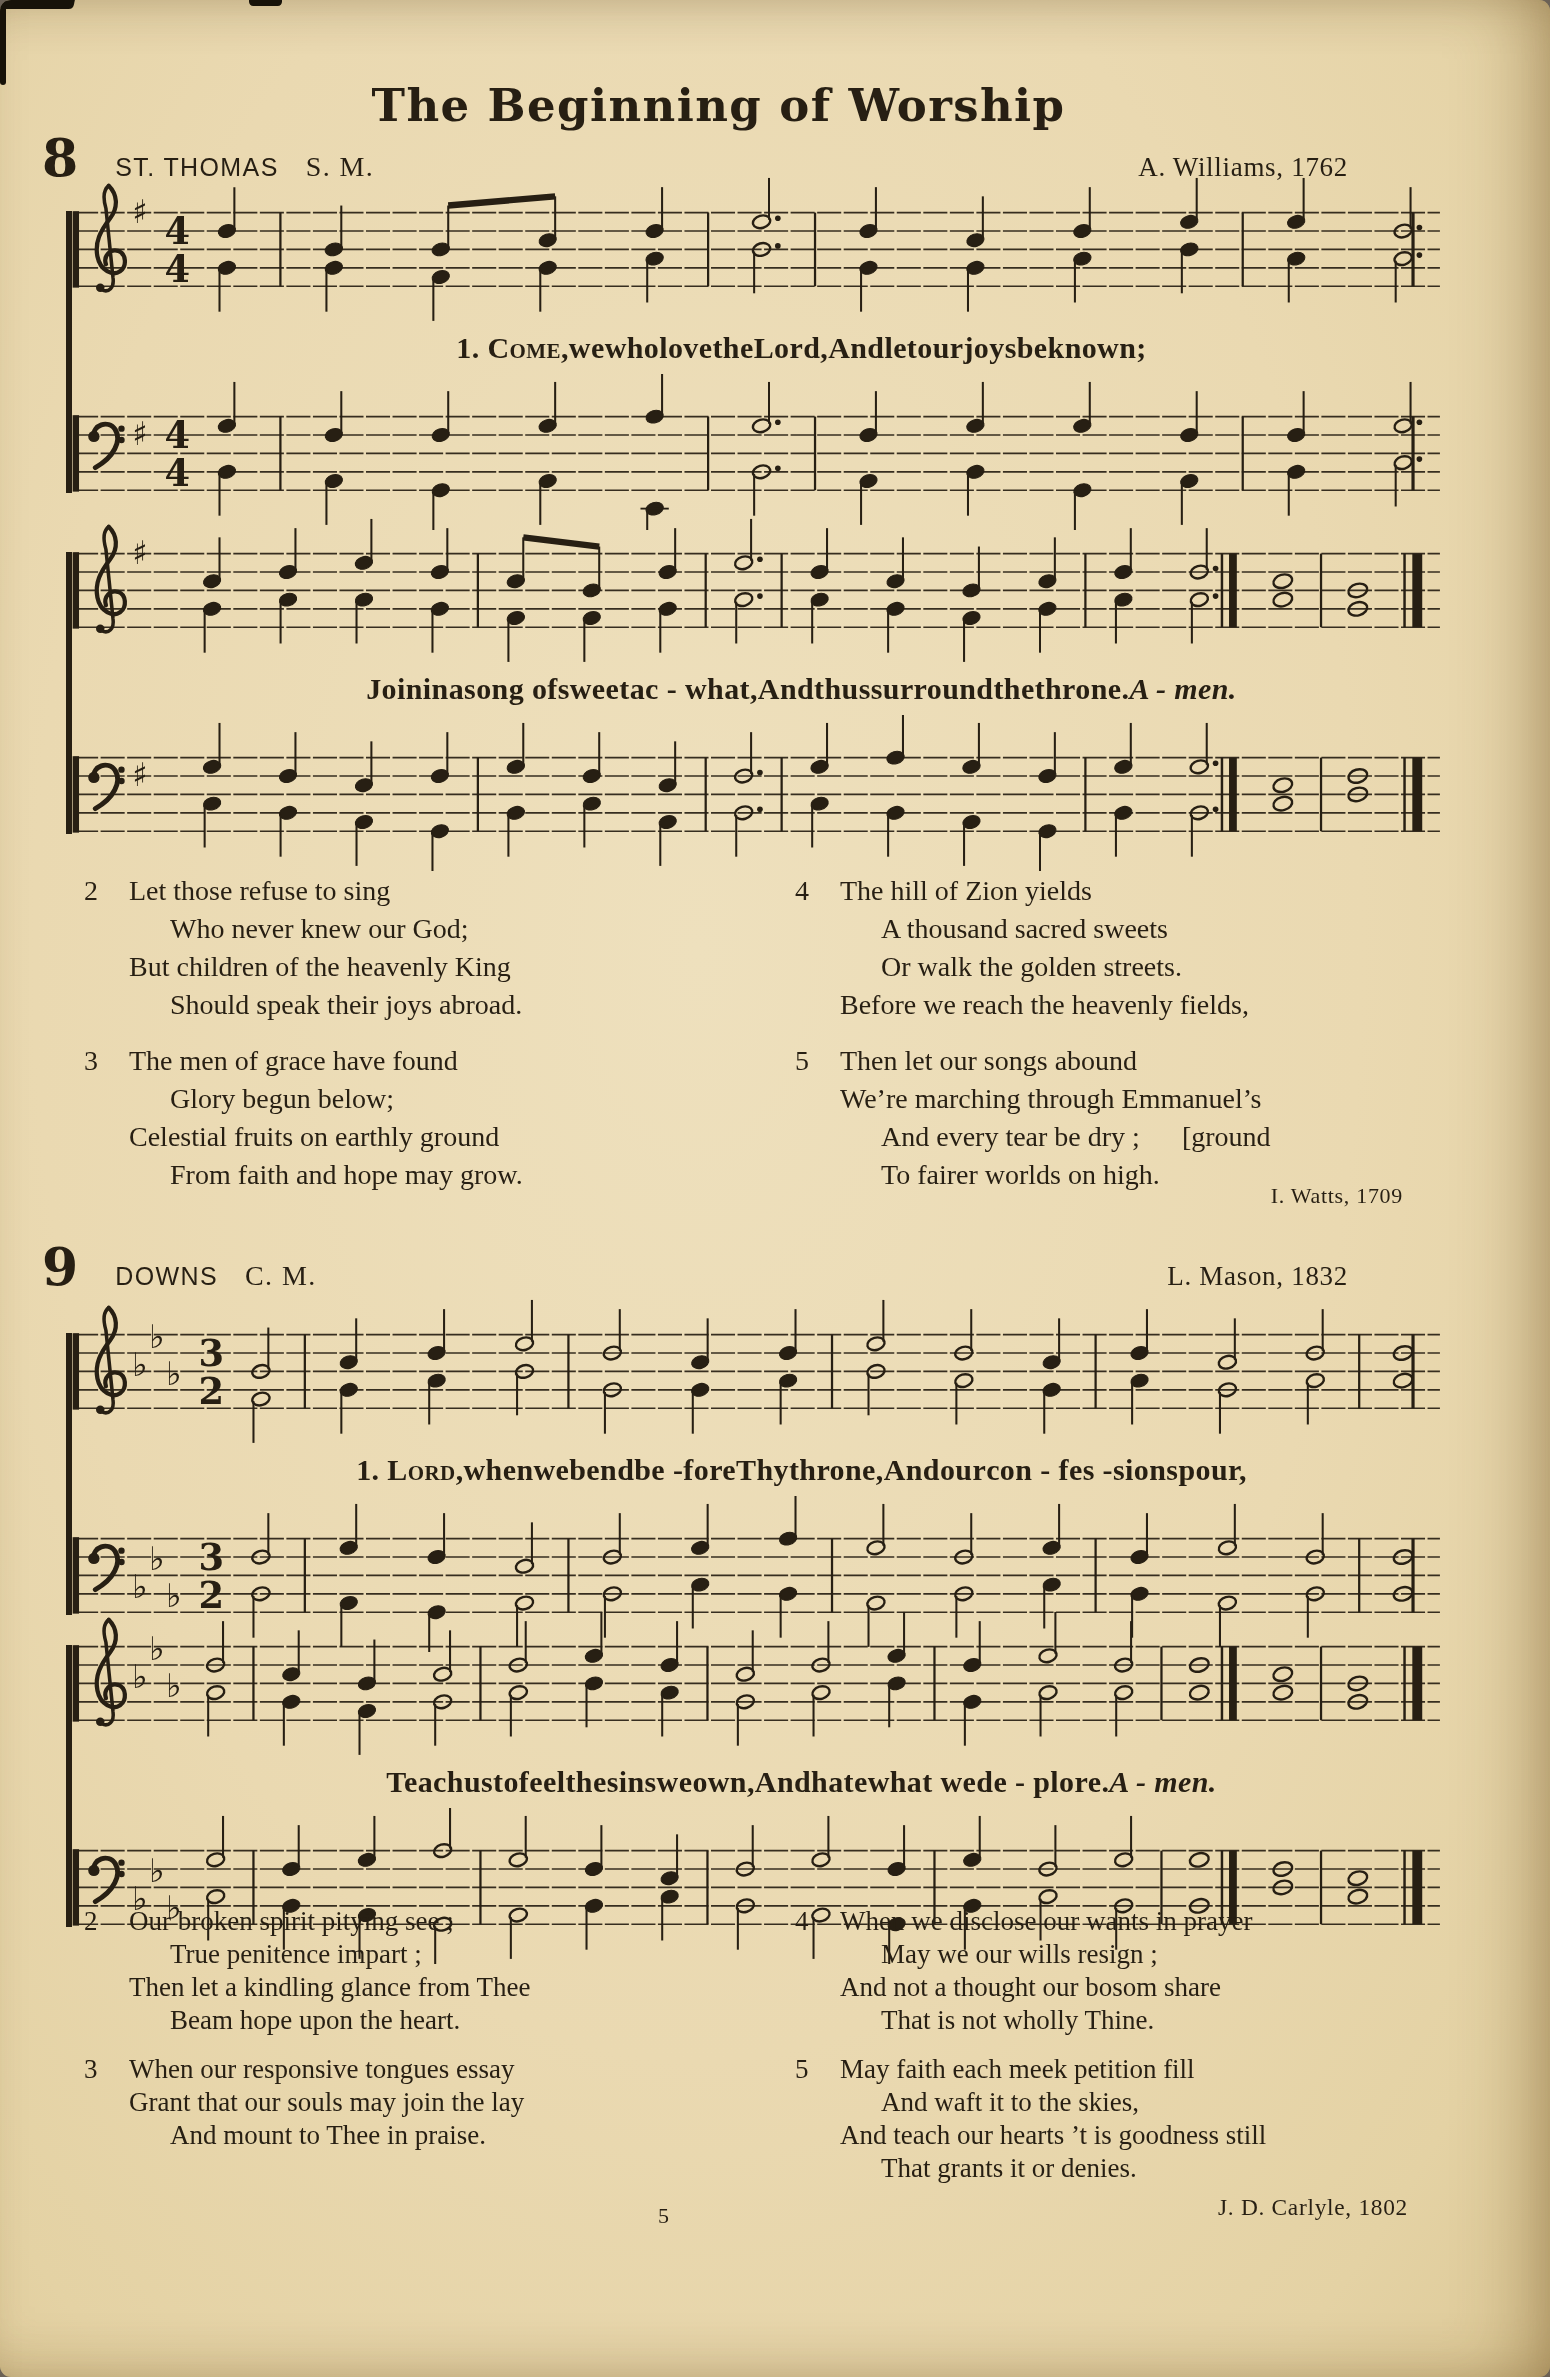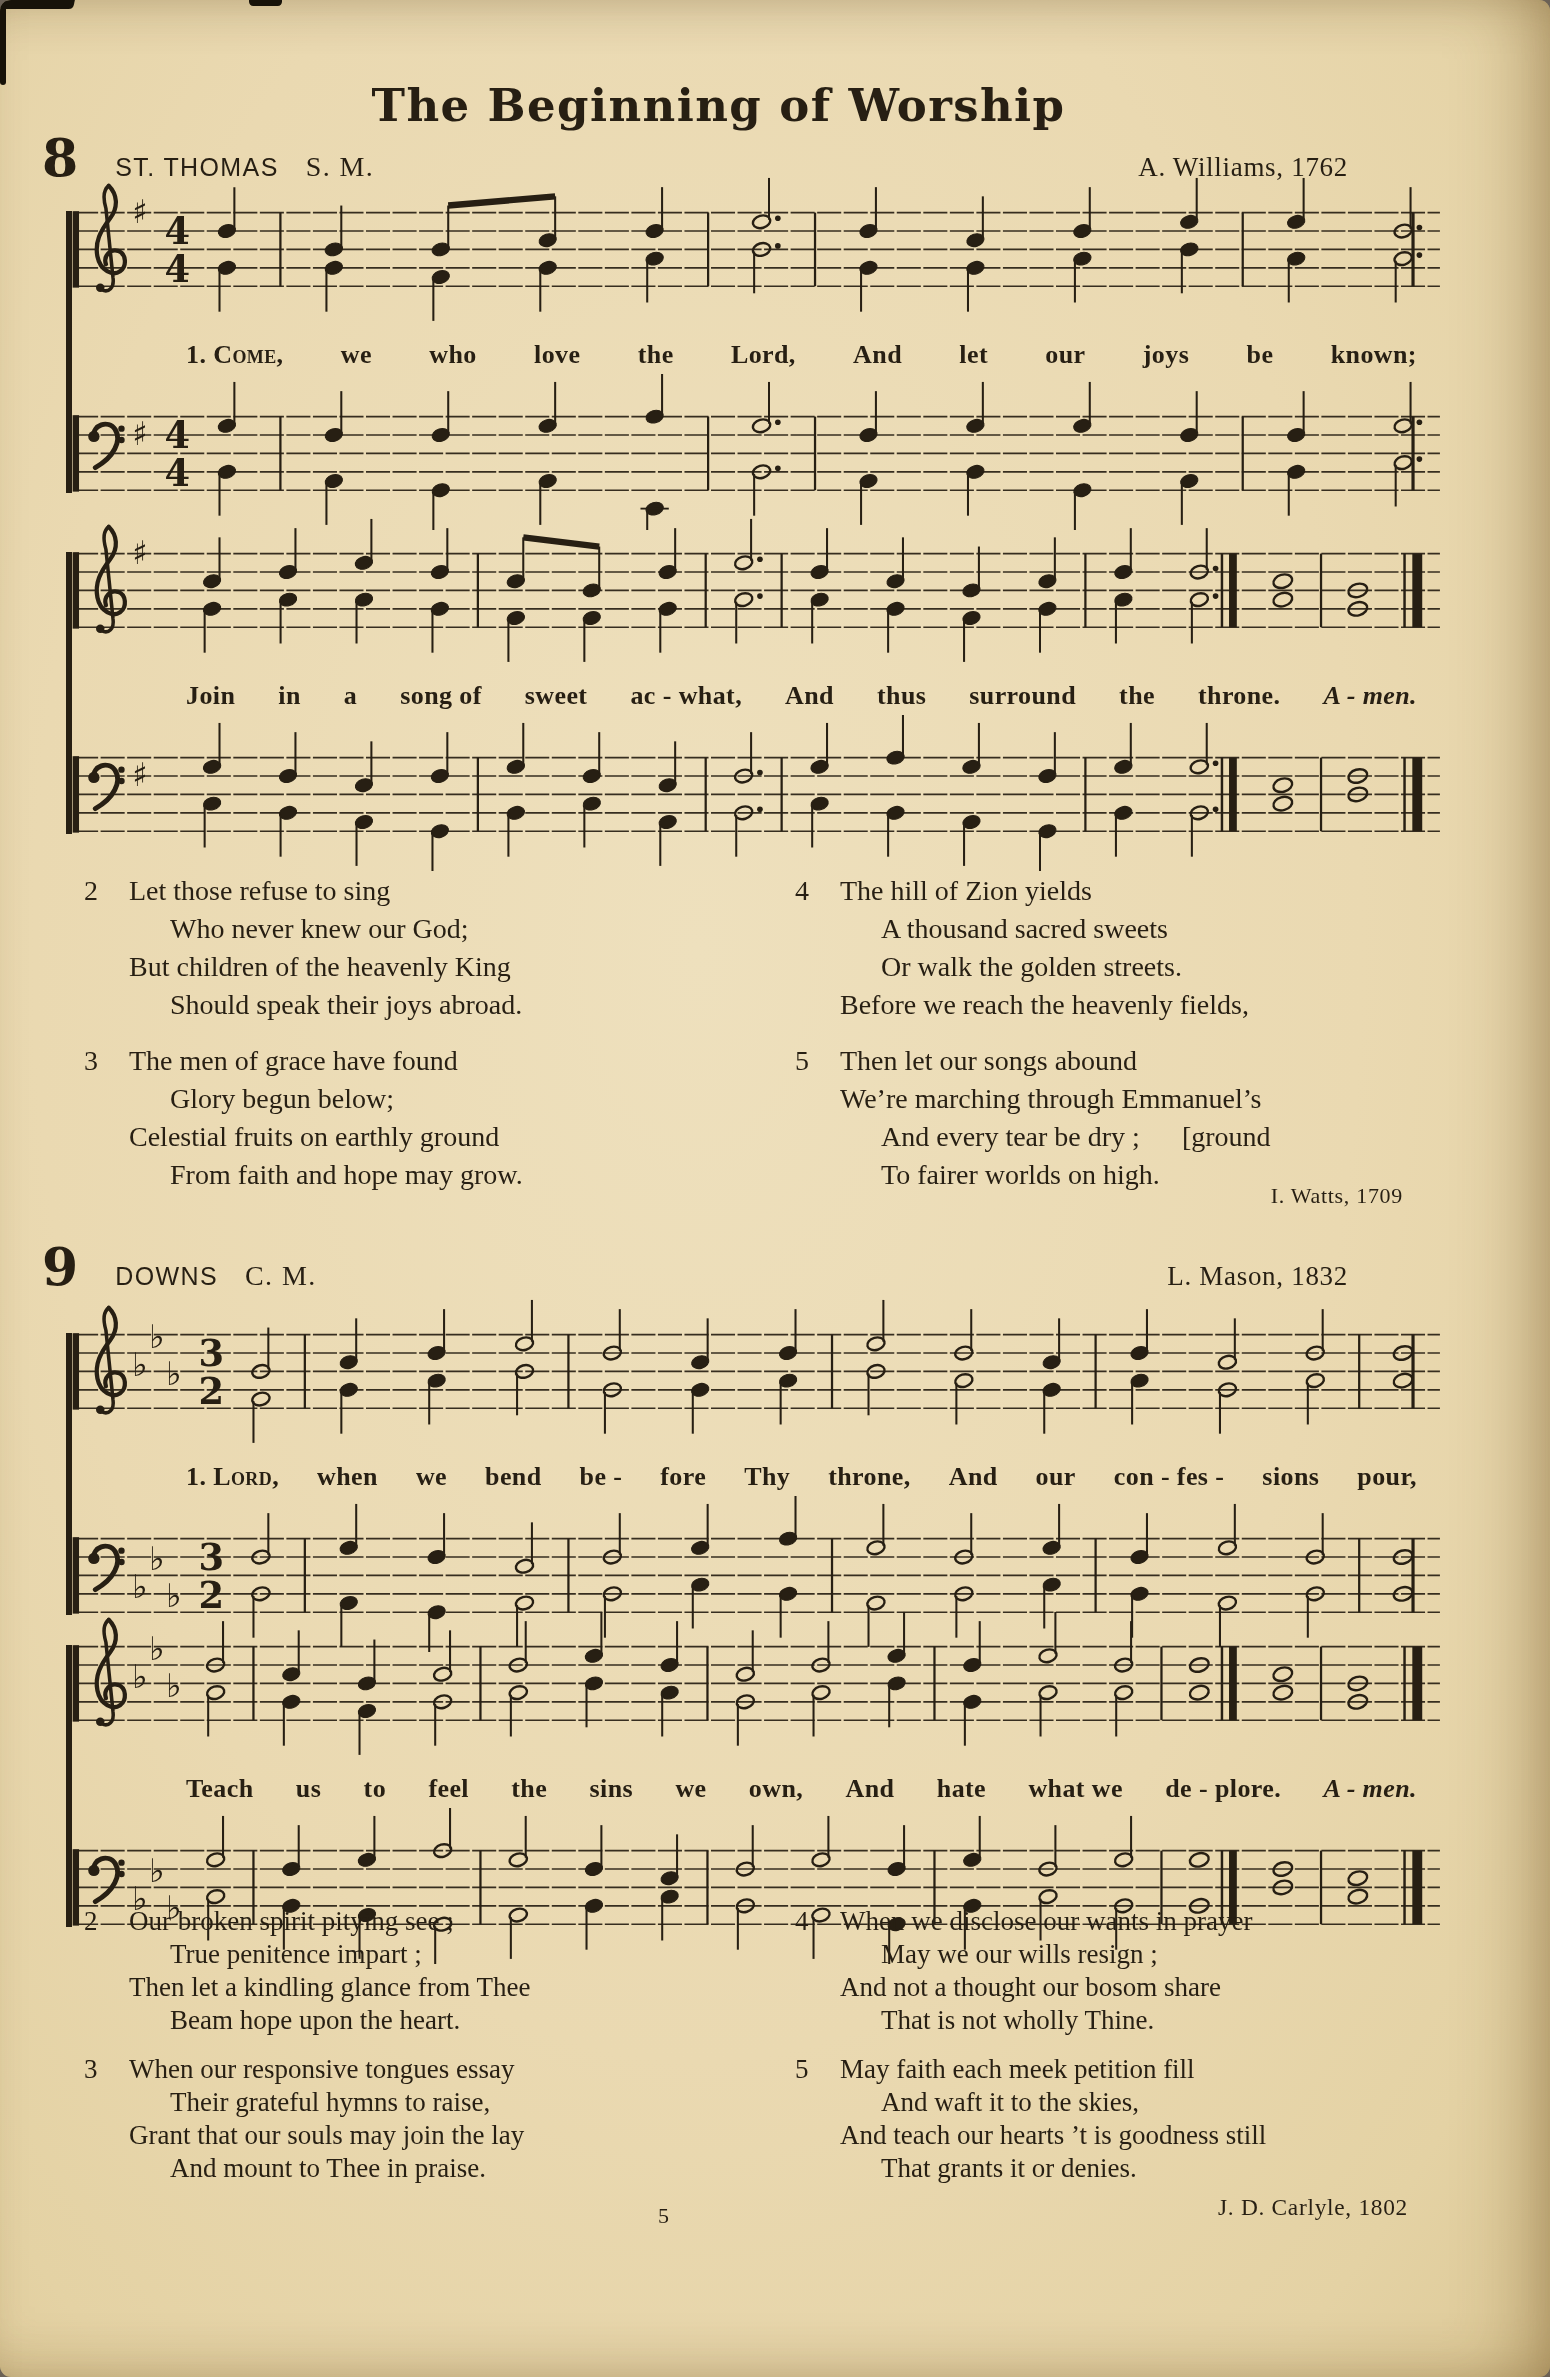--- a/index.html
+++ b/index.html
@@ -24,23 +24,23 @@
   .hymn-number{font-family:"DejaVu Serif",serif; font-weight:bold; font-size:52px; line-height:1;}
   .hymn-name{font-family:"Liberation Sans","DejaVu Sans",sans-serif; font-weight:normal; font-size:25px; letter-spacing:1.4px; margin-left:37px;}
   .hymn-meter{font-size:28px; margin-left:27px; letter-spacing:1.4px;}
   .hymn-composer{margin-left:auto; font-size:27px; letter-spacing:0.7px;}
   .grand{position:absolute; left:67px; width:1380px; height:362px;}
   .grand svg{position:absolute; left:0;}
   .sv-treble{top:0;}
   .sv-bass{top:204px;}
   .sysrule{position:absolute; left:-1.4px; top:41px; width:6.4px; height:282px; background:#271f13;}
   .lyrics-row{
-    position:absolute; top:170px; left:119px; right:30px; height:40px;
-    display:flex; justify-content:space-between; align-items:baseline;
-    font-size:26px; font-weight:bold; letter-spacing:0.4px; white-space:nowrap;
+    position:absolute; top:161px; left:119px; right:30px; height:40px;
+    display:flex; justify-content:center; align-items:baseline;
+    font-size:30px; font-weight:bold; letter-spacing:0.4px; white-space:nowrap;
   }
   .lyric-syllable.amen-tok{font-style:italic; font-weight:bold;}
   .lyric-syllable.first-cap{font-variant:small-caps;}
   .verses{position:absolute; left:84px; right:85px; display:grid; grid-template-columns:711px 1fr;}
   .verses.v8{font-size:28px; line-height:38px;}
   .verses.v9{font-size:27px; line-height:33px;}
   .stanza{position:relative; padding-left:45px; margin-bottom:18.4px;}
   .verses.v9 .stanza{margin-bottom:15.6px;}
   .vnum{position:absolute; left:0; top:0;}
   .vline.odd{padding-left:41px;}
@@ -856,21 +856,20 @@
         <div class="stanza">
           <span class="vnum">2</span>
           <div class="vline">Our broken spirit pitying see ;</div>
           <div class="vline odd">True penitence impart ;</div>
           <div class="vline">Then let a kindling glance from Thee</div>
           <div class="vline odd">Beam hope upon the heart.</div>
         </div>
         <div class="stanza">
           <span class="vnum">3</span>
           <div class="vline">When our responsive tongues essay</div>
-          <div class="vline odd">Their grateful hymns to raise,</div>
           <div class="vline">Grant that our souls may join the lay</div>
           <div class="vline odd">And mount to Thee in praise.</div>
         </div>
       </div>
     <div class="vcol">
         <div class="stanza">
           <span class="vnum">4</span>
           <div class="vline">When we disclose our wants in prayer</div>
           <div class="vline odd">May we our wills resign ;</div>
           <div class="vline">And not a thought our bosom share</div>

